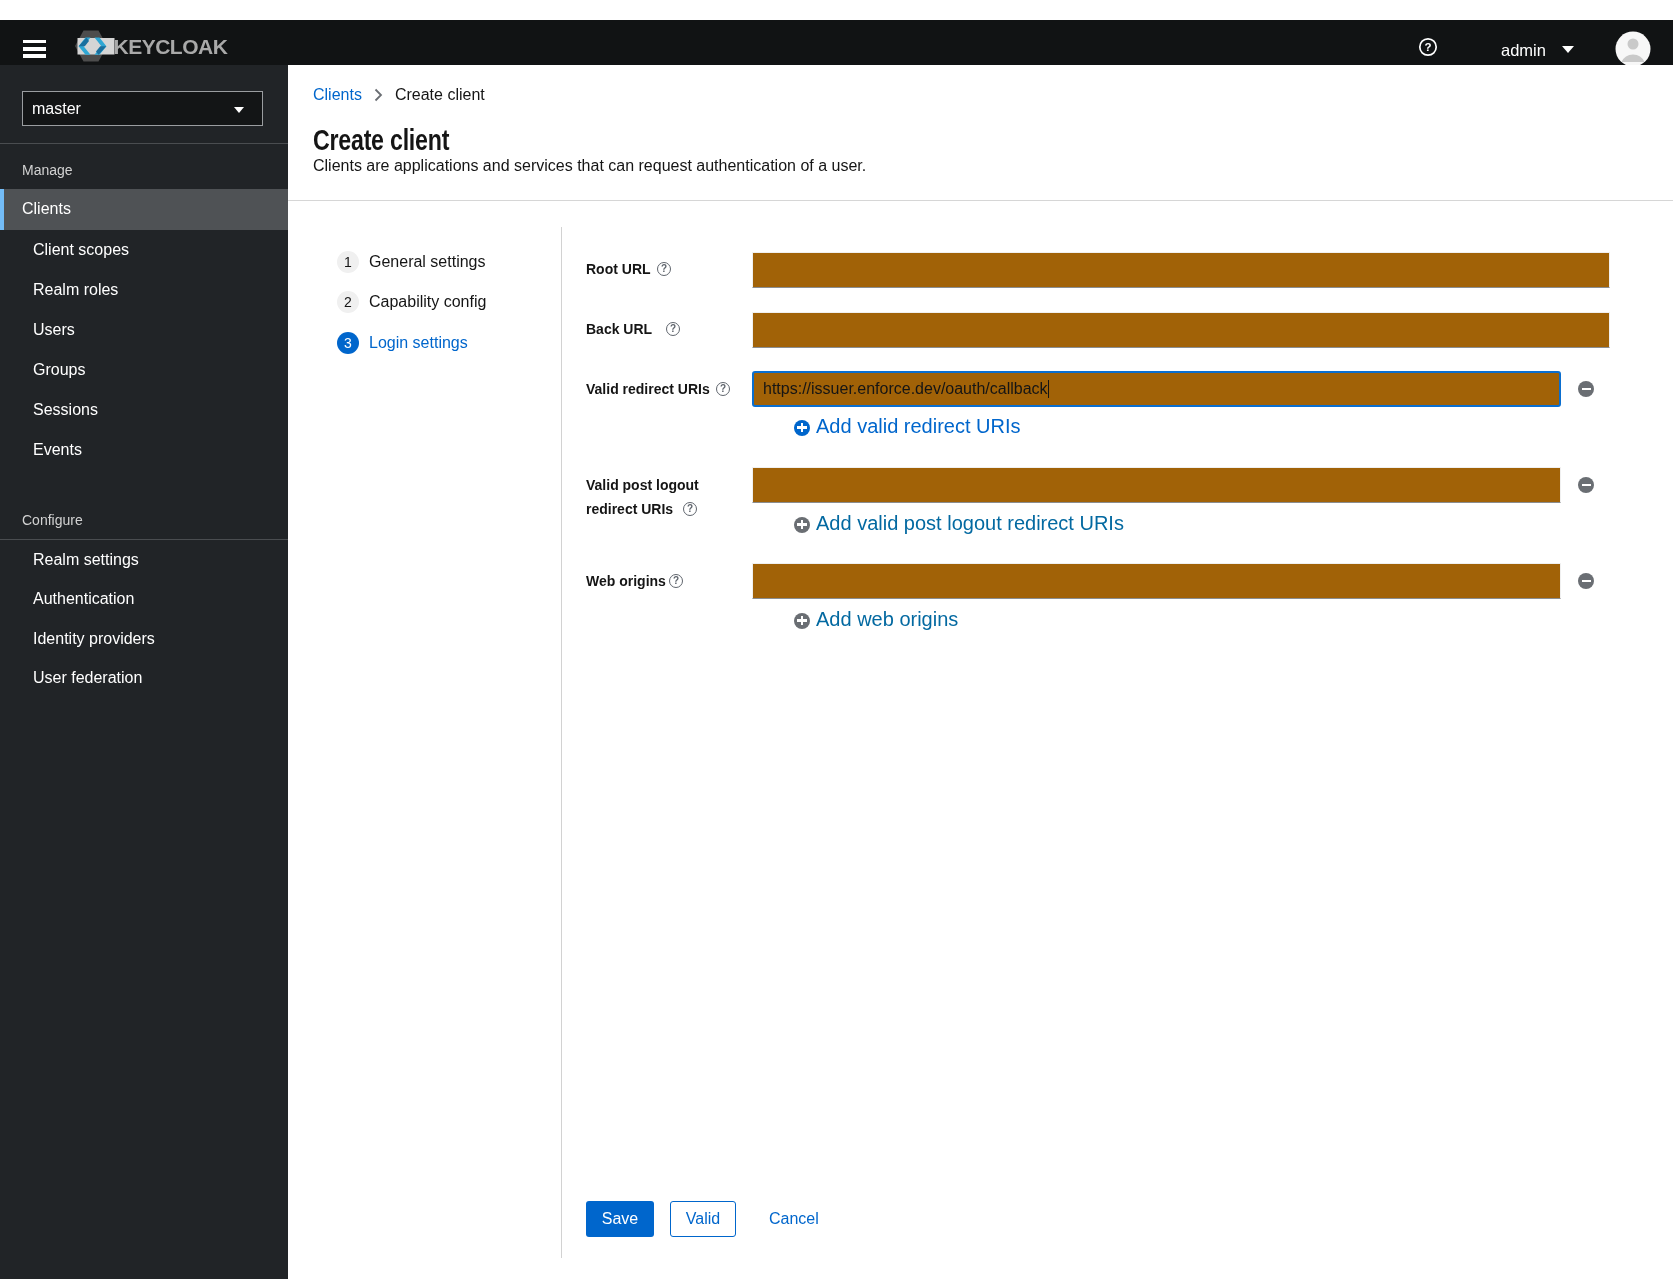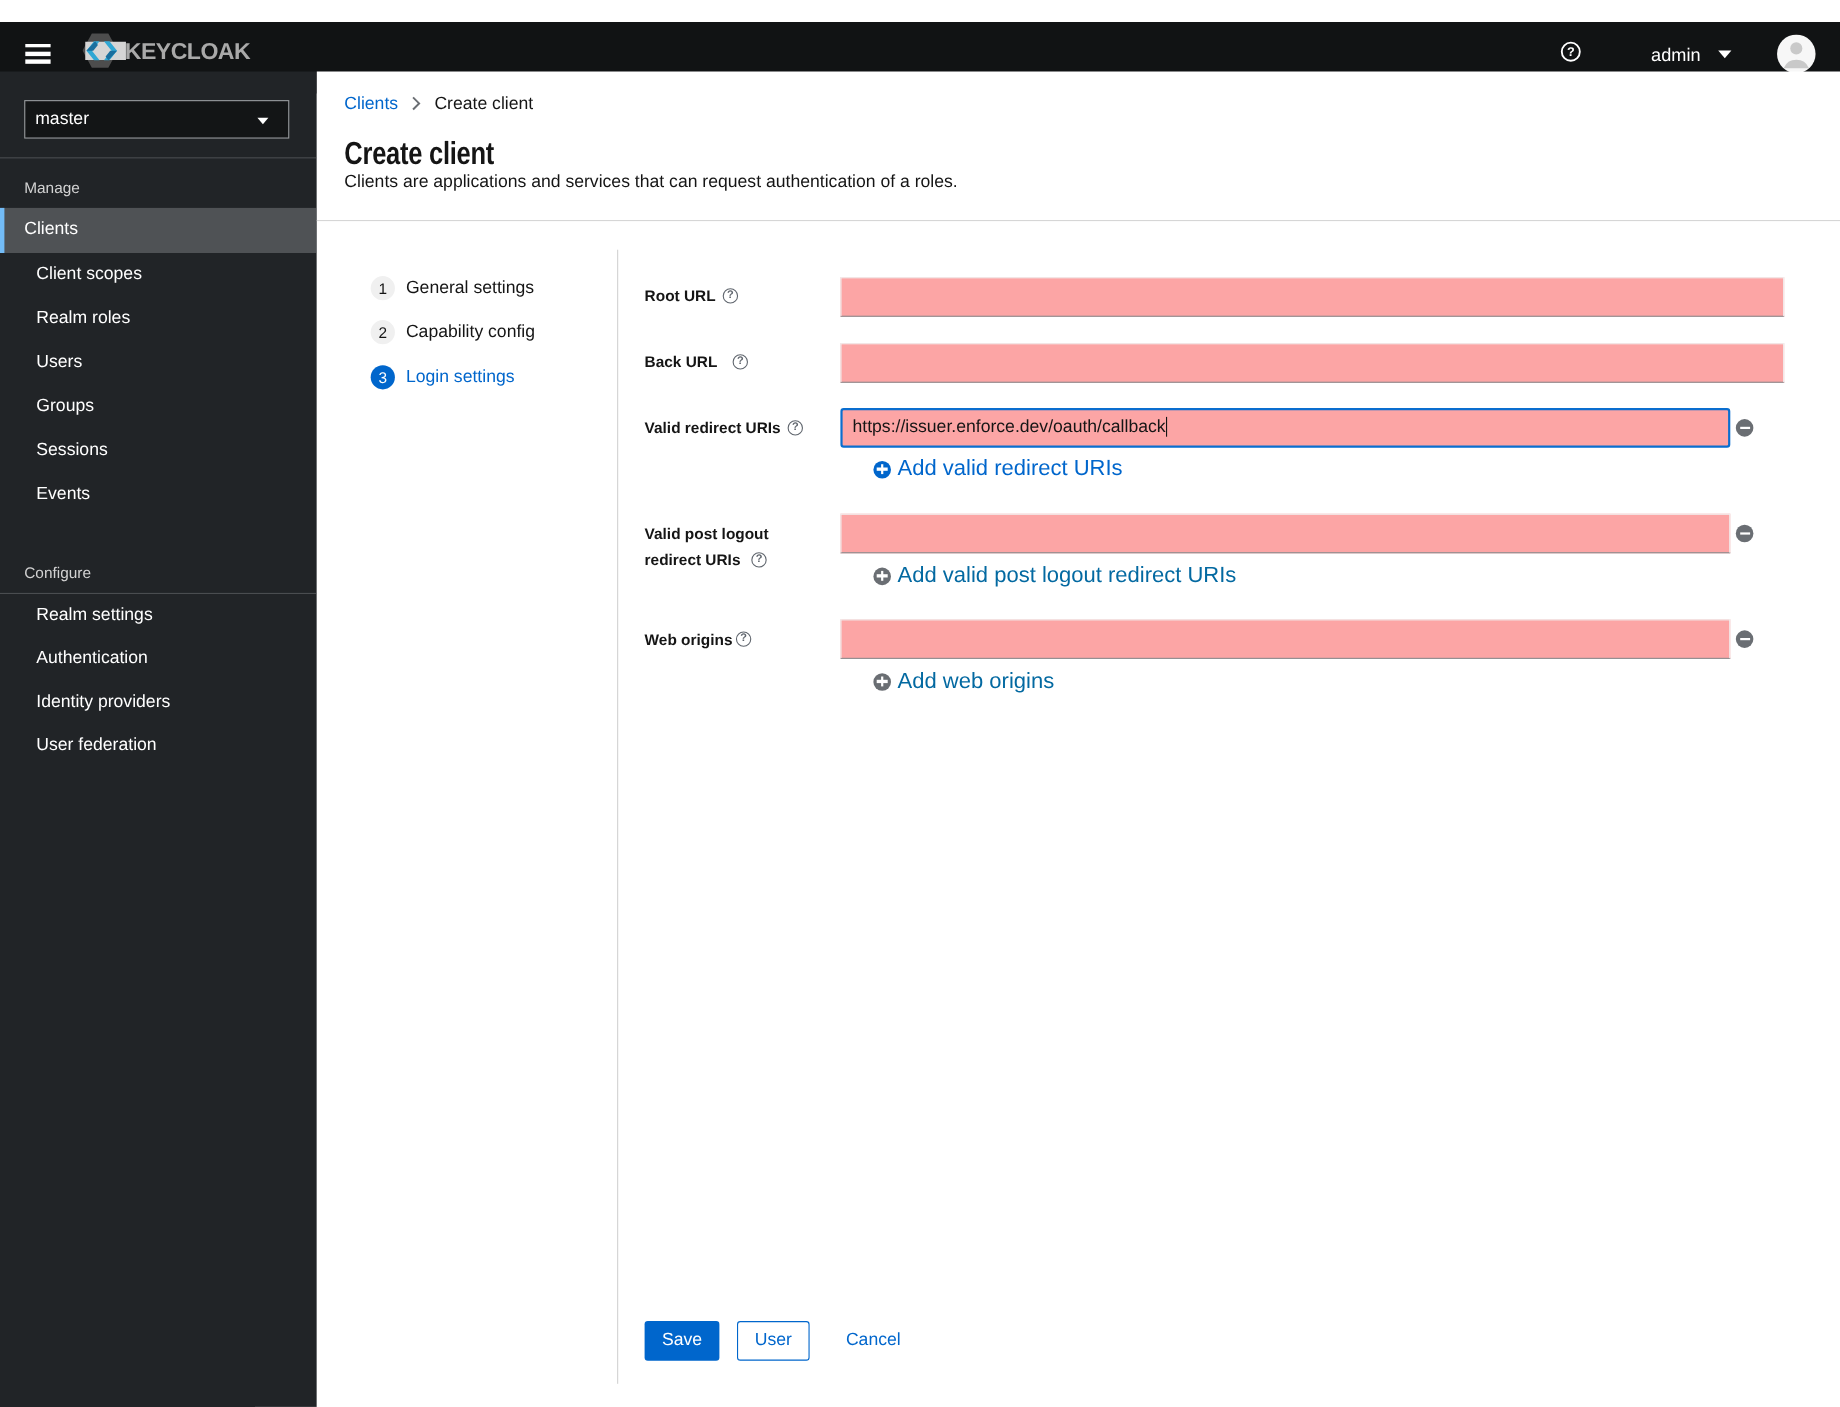--- a/index.html
+++ b/index.html
@@ -39,22 +39,22 @@
   .step-circle { position:absolute; left:49px; width:22px; height:22px; border-radius:50%;
     background:#f0f0f0; color:#151515; font-size:14px; text-align:center; line-height:22px; }
   .step-circle.active { background:#0066cc; color:#fff; }
   .step-label { position:absolute; left:81px; font-size:16px; color:#151515; }
   .step-label.active { color:#0066cc; }
 
   
   .flabel { position:absolute; font-size:14px; font-weight:700; color:#151515; }
   .help { position:absolute; width:14px; height:14px; border:1.2px solid #5f656d; border-radius:50%;
     color:#5f656d; font-size:10px; font-weight:700; text-align:center; line-height:12px; }
-  .tinput { position:absolute; left:464px; height:36px; background:#fca5a5;
-    border:1px solid #f0f0f0; border-bottom:1px solid #8a8d90;margin-left:12px; }
+  .tinput { position:absolute; left:464px; height:36px; background:#a16207;
+    border:1px solid #f0f0f0; border-bottom:1px solid #8a8d90; }
   .tinput.long { width:858px; }
   .tinput.short { width:809px; }
   .tinput.focus { border:2px solid #0a6ecf; border-radius:3px; font-size:16px; color:#151515;
     line-height:32px; padding-left:9px; }
   .cursorbar { display:inline-block; width:1px; height:18px; background:#151515; vertical-align:-4px; }
   .minus { position:absolute; left:1290px; width:16px; height:16px; border-radius:50%; background:#6a6e73; }
   .minus::after { content:""; position:absolute; left:3.5px; top:6.6px; width:9px; height:2.8px; background:#fff; }
   .addlink { position:absolute; left:506px; font-size:20px; }
   .addlink .plus { display:inline-block; position:relative; width:16px; height:16px; border-radius:50%;
     vertical-align:-2.5px; margin-right:6px; }
@@ -116,21 +116,21 @@
   <div class="nav-item" style="top:514px">Authentication</div>
   <div class="nav-item" style="top:554px">Identity providers</div>
   <div class="nav-item" style="top:593px">User federation</div>
 </div>
 
 <div id="main">
   <div id="breadcrumb"><a href="#">Clients</a><svg width="9" height="14" viewBox="0 0 9 14" style="margin:0 12px;vertical-align:-2px">
         <path d="M1.5 1.5 L7 7 L1.5 12.5" stroke="#6a6e73" stroke-width="1.8" fill="none"></path>
       </svg>Create client</div>
   <div id="title">Create client</div>
-  <div id="subtitle">Clients are applications and services that can request authentication of a roles.</div>
+  <div id="subtitle">Clients are applications and services that can request authentication of a user.</div>
   <div class="hdr-divider"></div>
   <div id="vline"></div>
 
   <div class="step-circle" style="top:186px">1</div>
   <div class="step-label" style="top:186px;line-height:22px">General settings</div>
   <div class="step-circle" style="top:226px">2</div>
   <div class="step-label" style="top:226px;line-height:22px">Capability config</div>
   <div class="step-circle active" style="top:267px">3</div>
   <div class="step-label active" style="top:267px;line-height:22px">Login settings</div>
 
@@ -155,15 +155,15 @@
   <div class="minus" style="top:412px"></div>
   <div class="addlink gray" style="top:447px"><span class="plus"></span>Add valid post logout redirect URIs</div>
 
   <div class="flabel" style="left:298px;top:508px">Web origins</div>
   <div class="help" style="left:381px;top:509px">?</div>
   <div class="tinput short" style="top:498px"></div>
   <div class="minus" style="top:508px"></div>
   <div class="addlink gray" style="top:543px"><span class="plus"></span>Add web origins</div>
 
   <div id="btn-save">Save</div>
-  <div id="btn-back">User</div>
+  <div id="btn-back">Valid</div>
   <div id="btn-cancel">Cancel</div>
 </div>
 
 </body></html>

